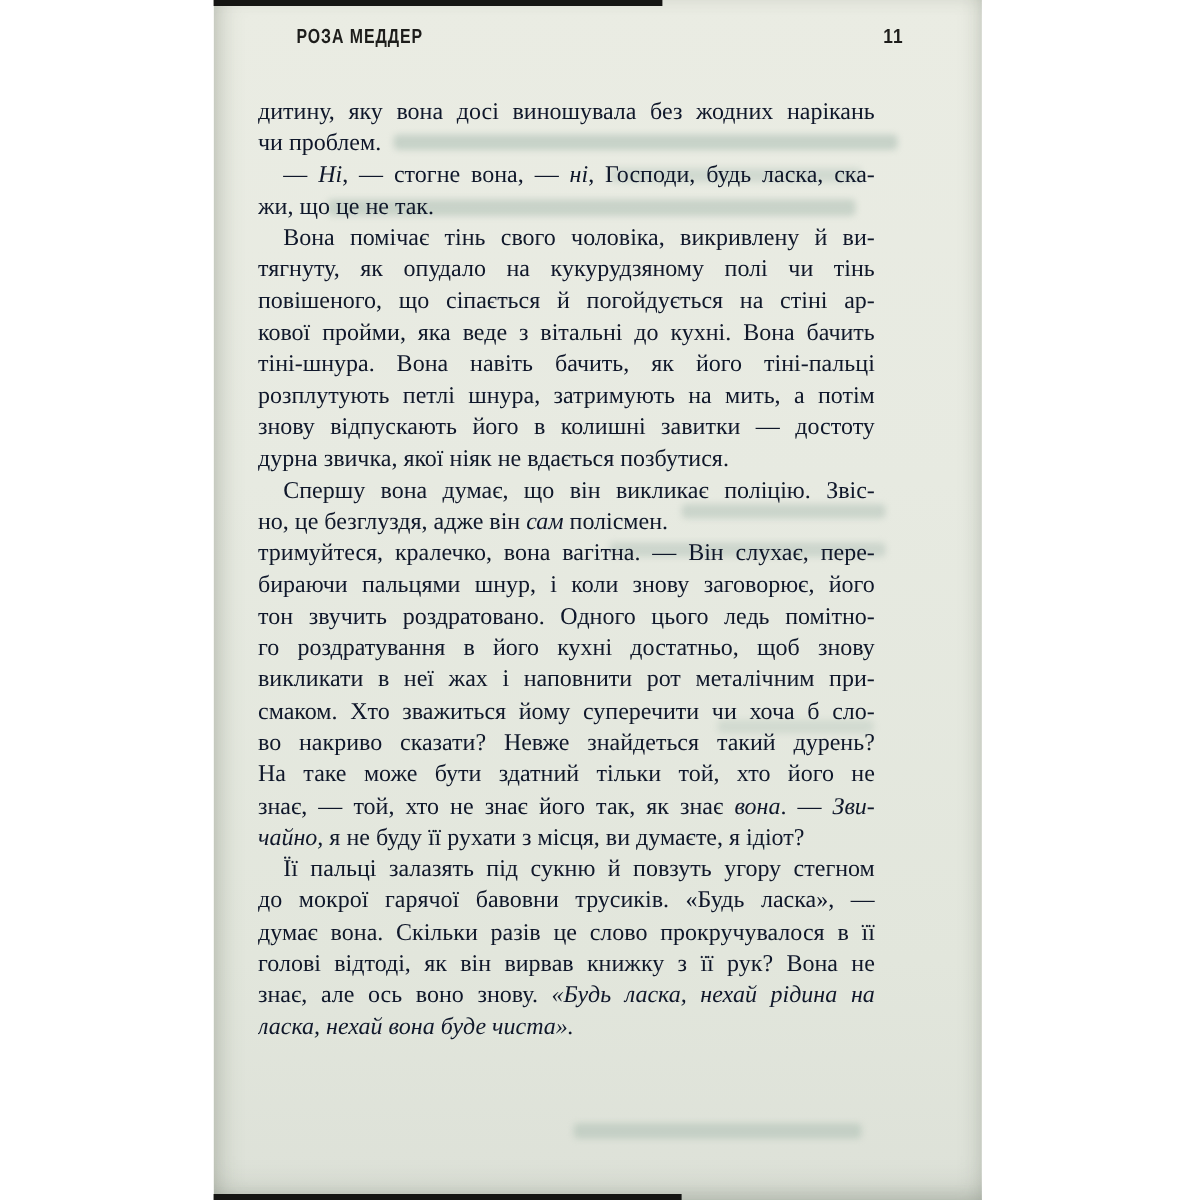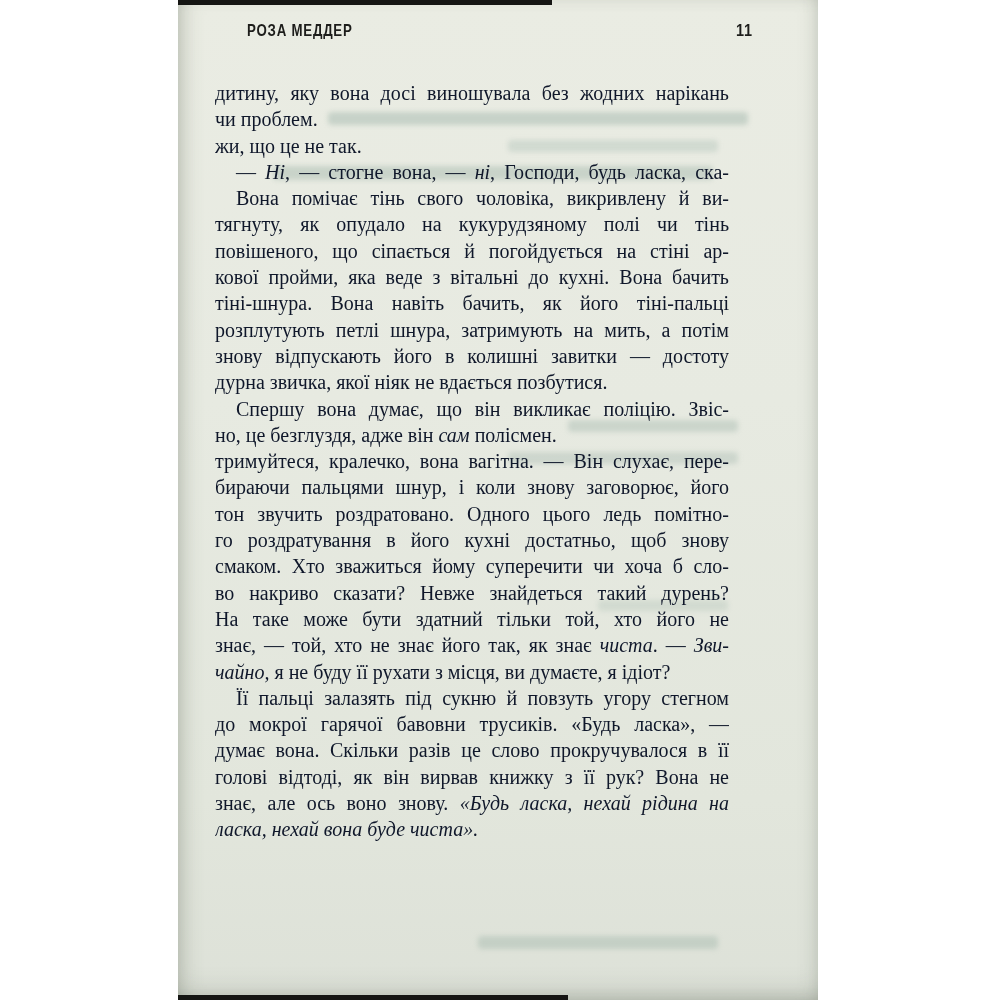--- a/index.html
+++ b/index.html
@@ -64,40 +64,41 @@
 <div class="edge-strip bottom"></div>
 
 <div class="header">
   <span class="title">РОЗА МЕДДЕР</span>
   <span class="pnum">11</span>
 </div>
 
 <div class="text-block" id="text-block">
     <div class="line j"><span>дитину, яку вона досі виношувала без жодних нарікань</span></div>
     <div class="line"><span>чи проблем.</span></div>
+    <div class="line j ind"><span>— </span><span class="it">Ні</span><span>, — стогне вона, — </span><span class="it">ні</span><span>, Господи, будь ласка, ска-</span></div>
     <div class="line"><span>жи, що це не так.</span></div>
-    <div class="line j ind"><span>— </span><span class="it">Ні</span><span>, — стогне вона, — </span><span class="it">ні</span><span>, Господи, будь ласка, ска-</span></div>
     <div class="line j ind"><span>Вона помічає тінь свого чоловіка, викривлену й ви-</span></div>
     <div class="line j"><span>тягнуту, як опудало на кукурудзяному полі чи тінь</span></div>
     <div class="line j"><span>повішеного, що сіпається й погойдується на стіні ар-</span></div>
     <div class="line j"><span>кової пройми, яка веде з вітальні до кухні. Вона бачить</span></div>
     <div class="line j"><span>тіні-шнура. Вона навіть бачить, як його тіні-пальці</span></div>
     <div class="line j"><span>розплутують петлі шнура, затримують на мить, а потім</span></div>
     <div class="line j"><span>знову відпускають його в колишні завитки — достоту</span></div>
     <div class="line"><span>дурна звичка, якої ніяк не вдається позбутися.</span></div>
     <div class="line j ind"><span>Спершу вона думає, що він викликає поліцію. Звіс-</span></div>
     <div class="line"><span>но, це безглуздя, адже він </span><span class="it">сам</span><span> полісмен.</span></div>
     <div class="line j"><span>тримуйтеся, кралечко, вона вагітна. — Він слухає, пере-</span></div>
     <div class="line j"><span>бираючи пальцями шнур, і коли знову заговорює, його</span></div>
     <div class="line j"><span>тон звучить роздратовано. Одного цього ледь помітно-</span></div>
     <div class="line j"><span>го роздратування в його кухні достатньо, щоб знову</span></div>
+    <div class="line j"><span>викликати в неї жах і наповнити рот металічним при-</span></div>
     <div class="line j"><span>смаком. Хто зважиться йому суперечити чи хоча б сло-</span></div>
     <div class="line j"><span>во накриво сказати? Невже знайдеться такий дурень?</span></div>
     <div class="line j"><span>На таке може бути здатний тільки той, хто його не</span></div>
-    <div class="line j"><span>знає, — той, хто не знає його так, як знає </span><span class="it">чиста</span><span>. — </span><span class="it">Зви-</span></div>
+    <div class="line j"><span>знає, — той, хто не знає його так, як знає </span><span class="it">вона</span><span>. — </span><span class="it">Зви-</span></div>
     <div class="line"><span class="it">чайно,</span><span> я не буду її рухати з місця, ви думаєте, я ідіот?</span></div>
     <div class="line j ind"><span>Її пальці залазять під сукню й повзуть угору стегном</span></div>
     <div class="line j"><span>до мокрої гарячої бавовни трусиків. «Будь ласка», —</span></div>
     <div class="line j"><span>думає вона. Скільки разів це слово прокручувалося в її</span></div>
     <div class="line j"><span>голові відтоді, як він вирвав книжку з її рук? Вона не</span></div>
     <div class="line j"><span>знає, але ось воно знову. </span><span class="it">«Будь ласка, нехай рідина на</span></div>
     <div class="line"><span class="it">ласка, нехай вона буде чиста».</span></div>
   </div>
 
 </body></html>

